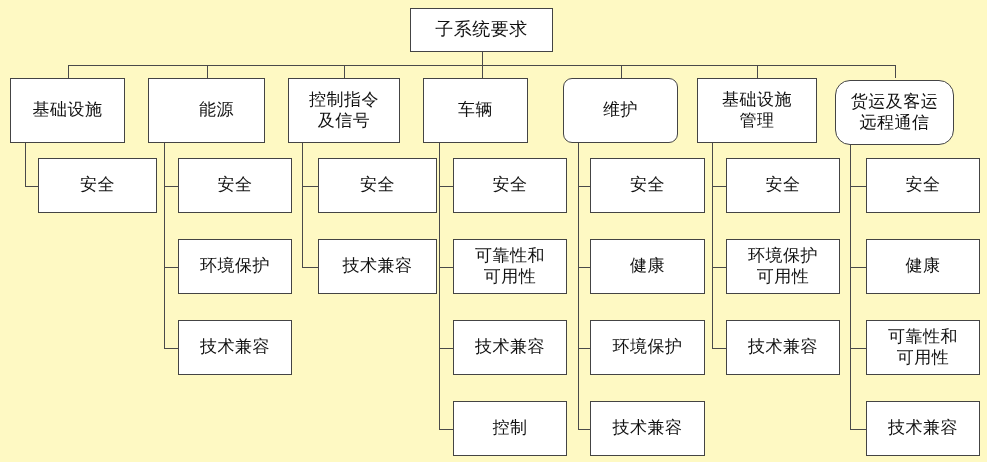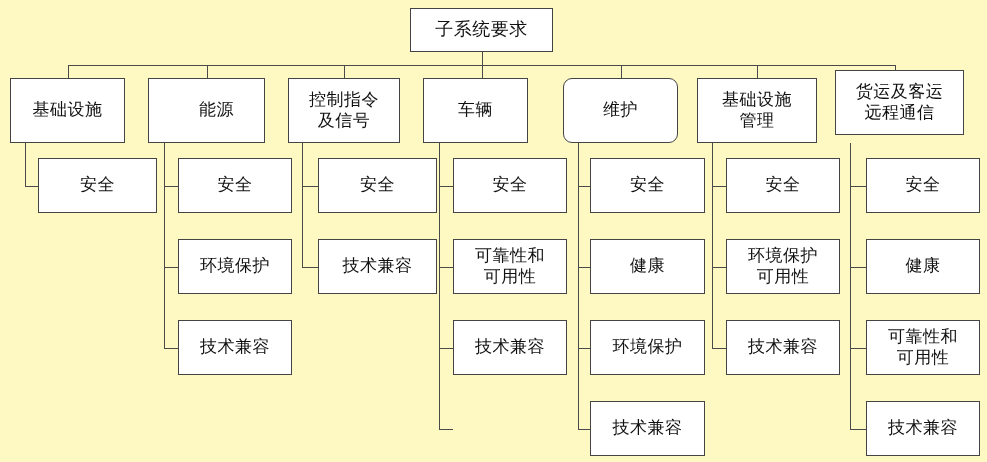--- a/index.html
+++ b/index.html
@@ -83,20 +83,21 @@
     <div class="node level1" style="left: 423px; top: 78px; width: 105px; height: 65px;">车辆</div>
     <div class="connector v" style="left: 439px; top: 143px; height: 286px;"></div>
     <div class="connector h" style="left: 439px; top: 186px; width: 14px;"></div>
     <div class="node leaf" style="left: 453px; top: 158px; width: 114px; height: 55px;">安全</div>
     <div class="connector h" style="left: 439px; top: 267px; width: 14px;"></div>
     <div class="node leaf" style="left: 453px; top: 239px; width: 114px; height: 55px;">可靠性和
 可用性</div>
     <div class="connector h" style="left: 439px; top: 348px; width: 14px;"></div>
     <div class="node leaf" style="left: 453px; top: 320px; width: 114px; height: 55px;">技术兼容</div>
     <div class="connector h" style="left: 439px; top: 429px; width: 14px;"></div>
+    <div class="node leaf" style="left: 453px; top: 401px; width: 114px; height: 55px;">控制</div>
     <div class="connector v" style="left: 621px; top: 65px; height: 13px;"></div>
     <div class="node level1" style="left: 563px; top: 78px; width: 115px; height: 65px; border-radius: 9px;">维护</div>
     <div class="connector v" style="left: 578px; top: 143px; height: 286px;"></div>
     <div class="connector h" style="left: 578px; top: 186px; width: 12px;"></div>
     <div class="node leaf" style="left: 590px; top: 158px; width: 115px; height: 55px;">安全</div>
     <div class="connector h" style="left: 578px; top: 267px; width: 12px;"></div>
     <div class="node leaf" style="left: 590px; top: 239px; width: 115px; height: 55px;">健康</div>
     <div class="connector h" style="left: 578px; top: 348px; width: 12px;"></div>
     <div class="node leaf" style="left: 590px; top: 320px; width: 115px; height: 55px;">环境保护</div>
     <div class="connector h" style="left: 578px; top: 429px; width: 12px;"></div>
@@ -106,21 +107,21 @@
 管理</div>
     <div class="connector v" style="left: 712px; top: 143px; height: 205px;"></div>
     <div class="connector h" style="left: 712px; top: 186px; width: 14px;"></div>
     <div class="node leaf" style="left: 726px; top: 158px; width: 114px; height: 55px;">安全</div>
     <div class="connector h" style="left: 712px; top: 267px; width: 14px;"></div>
     <div class="node leaf" style="left: 726px; top: 239px; width: 114px; height: 55px;">环境保护
 可用性</div>
     <div class="connector h" style="left: 712px; top: 348px; width: 14px;"></div>
     <div class="node leaf" style="left: 726px; top: 320px; width: 114px; height: 55px;">技术兼容</div>
     <div class="connector v" style="left: 895px; top: 65px; height: 13px;"></div>
-    <div class="node level1" style="left: 835px; top: 70px; width: 129px; height: 65px;">货运及客运
+    <div class="node level1" style="left: 835px; top: 80px; width: 119px; height: 65px; border-radius: 15px;">货运及客运
 远程通信</div>
     <div class="connector v" style="left: 850px; top: 143px; height: 286px;"></div>
     <div class="connector h" style="left: 850px; top: 186px; width: 16px;"></div>
     <div class="node leaf" style="left: 866px; top: 158px; width: 114px; height: 55px;">安全</div>
     <div class="connector h" style="left: 850px; top: 267px; width: 16px;"></div>
     <div class="node leaf" style="left: 866px; top: 239px; width: 114px; height: 55px;">健康</div>
     <div class="connector h" style="left: 850px; top: 348px; width: 16px;"></div>
     <div class="node leaf" style="left: 866px; top: 320px; width: 114px; height: 55px;">可靠性和
 可用性</div>
     <div class="connector h" style="left: 850px; top: 429px; width: 16px;"></div>

